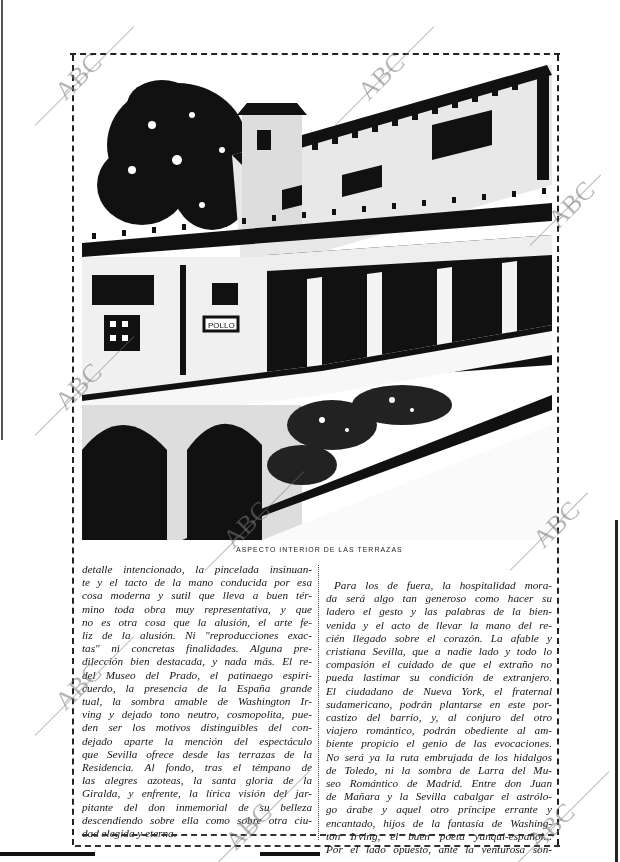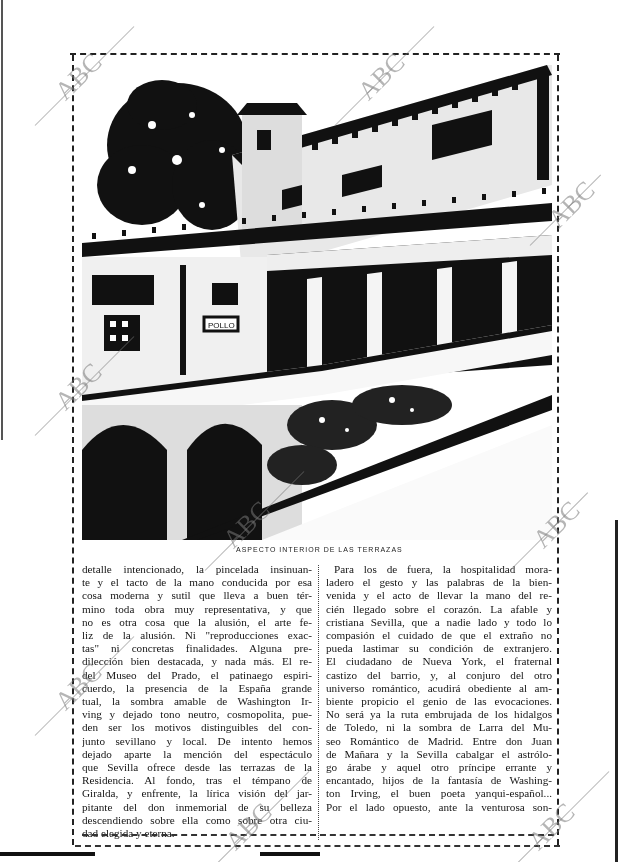--- a/index.html
+++ b/index.html
@@ -48,21 +48,21 @@
       font-family:"Liberation Sans","DejaVu Sans",sans-serif; text-transform:uppercase;
       color:#222; white-space:nowrap;
     }
 
     .col {
       position:absolute; top:563px; font-size:11.2px; line-height:13.2px;
       text-align:justify; color:#151515;
     }
     .col-left { left:82px; width:230px; }
     .col-right { left:326px; width:226px; }
-    .col .line { display:block; text-align:justify; text-align-last:justify; white-space:nowrap; overflow:hidden; }
+    .col .line { display:block; text-align:justify; text-align-last:justify; white-space:nowrap; overflow:hidden;font-style:italic; }
     .col .line.last { text-align-last:left; }
     .col-divider {
       position:absolute; left:318px; top:565px; height:275px; width:0; border-left:1px dotted #444;
     }
     .rule-under {
       position:absolute; left:82px; top:834px; width:472px; height:0; border-top:2px dashed #333;
     }
 
     .watermark {
       position:absolute; font-family:"Liberation Serif","DejaVu Serif",serif;
@@ -210,43 +210,45 @@
   <span class="line">mino toda obra muy representativa, y que</span>
   <span class="line">no es otra cosa que la alusión, el arte fe-</span>
   <span class="line">liz de la alusión. Ni "reproducciones exac-</span>
   <span class="line">tas" ni concretas finalidades. Alguna pre-</span>
   <span class="line">dilección bien destacada, y nada más. El re-</span>
   <span class="line">del Museo del Prado, el patinaego espiri-</span>
   <span class="line">cuerdo, la presencia de la España grande</span>
   <span class="line">tual, la sombra amable de Washington Ir-</span>
   <span class="line">ving y dejado tono neutro, cosmopolita, pue-</span>
   <span class="line">den ser los motivos distinguibles del con-</span>
-  <span class="line">junto sevillano y local. De intento hemos</span>
   <span class="line">dejado aparte la mención del espectáculo</span>
   <span class="line">que Sevilla ofrece desde las terrazas de la</span>
   <span class="line">Residencia. Al fondo, tras el témpano de</span>
+  <span class="line">las alegres azoteas, la santa gloria de la</span>
   <span class="line">Giralda, y enfrente, la lírica visión del jar-</span>
   <span class="line">pitante del don inmemorial de su belleza</span>
   <span class="line">descendiendo sobre ella como sobre otra ciu-</span>
   <span class="line last">dad elegida y eterna.</span>
 </div>
 
 <div class="col-divider"></div>
 
 <div class="col col-right">
-  <span class="line" style="padding-left:8px;box-sizing:border-box;">Para los de fuera, la hospitalidad mora-</span>
+  <span class="line" style="padding-left:8px;box-sizing:border-box;margin-top:16px;">Para los de fuera, la hospitalidad mora-</span>
+  <span class="line">da será algo tan generoso como hacer su</span>
   <span class="line">ladero el gesto y las palabras de la bien-</span>
   <span class="line">venida y el acto de llevar la mano del re-</span>
   <span class="line">cién llegado sobre el corazón. La afable y</span>
   <span class="line">cristiana Sevilla, que a nadie lado y todo lo</span>
   <span class="line">compasión el cuidado de que el extraño no</span>
   <span class="line">pueda lastimar su condición de extranjero.</span>
   <span class="line">El ciudadano de Nueva York, el fraternal</span>
+  <span class="line">sudamericano, podrán plantarse en este por-</span>
   <span class="line">castizo del barrio, y, al conjuro del otro</span>
-  <span class="line">universo romántico, acudirá obediente al am-</span>
+  <span class="line">viajero romántico, podrán obediente al am-</span>
   <span class="line">biente propicio el genio de las evocaciones.</span>
   <span class="line">No será ya la ruta embrujada de los hidalgos</span>
   <span class="line">de Toledo, ni la sombra de Larra del Mu-</span>
   <span class="line">seo Romántico de Madrid. Entre don Juan</span>
   <span class="line">de Mañara y la Sevilla cabalgar el astrólo-</span>
   <span class="line">go árabe y aquel otro príncipe errante y</span>
   <span class="line">encantado, hijos de la fantasía de Washing-</span>
   <span class="line">ton Irving, el buen poeta yanqui-español...</span>
   <span class="line">Por el lado opuesto, ante la venturosa son-</span>
 </div>

